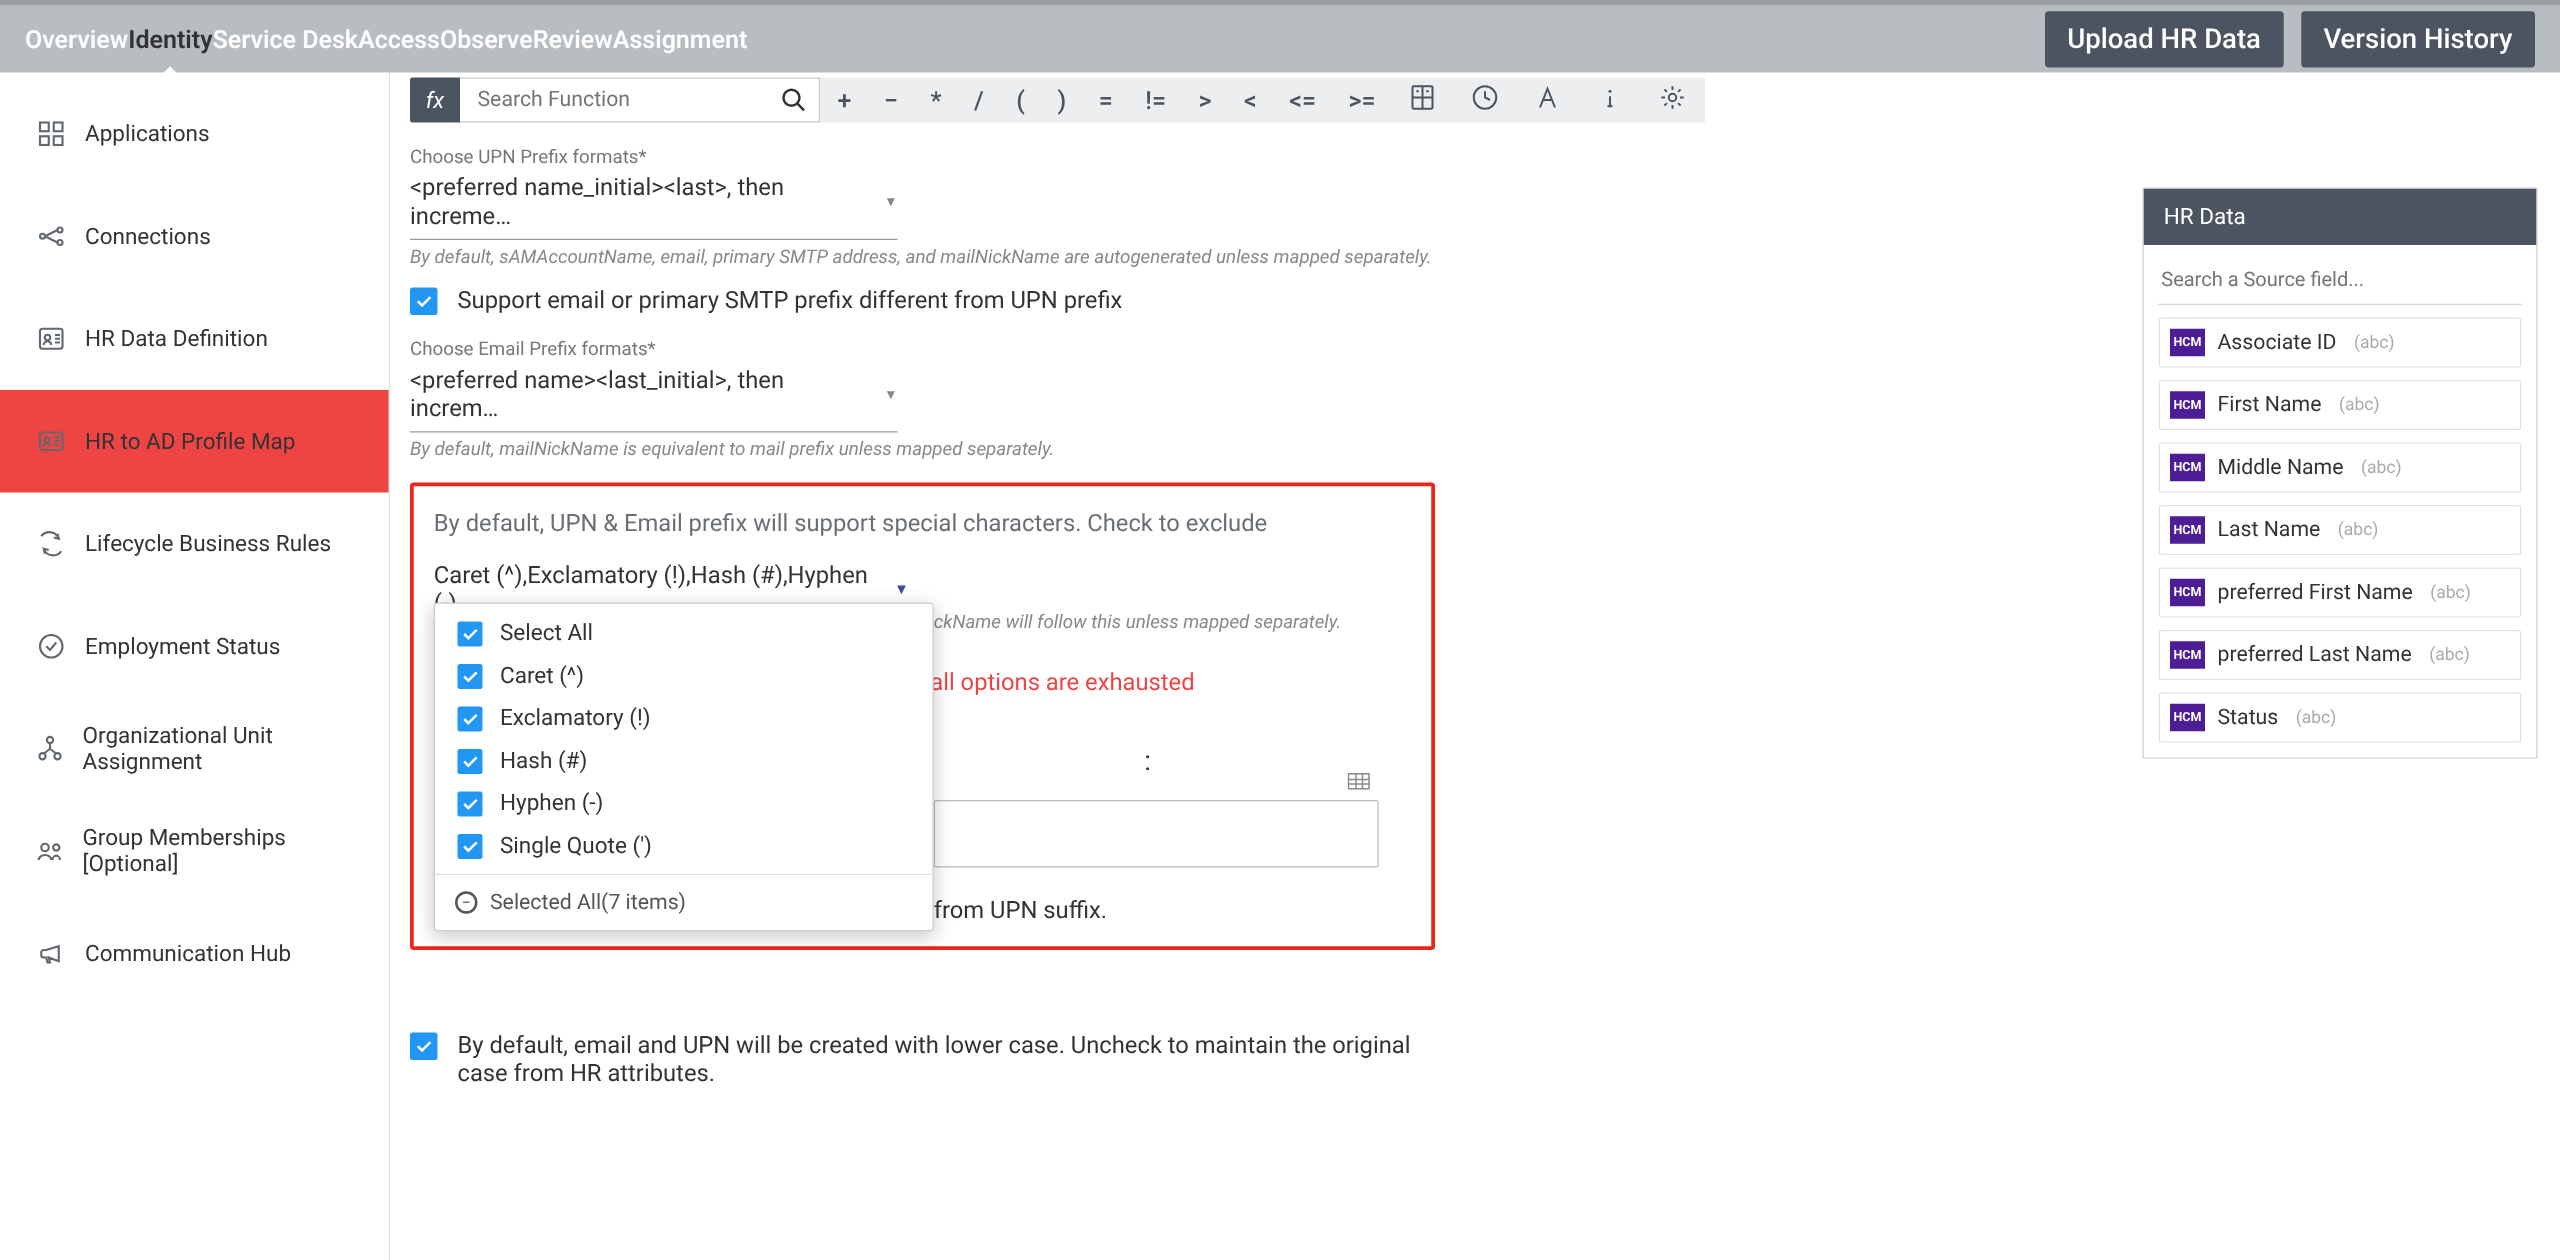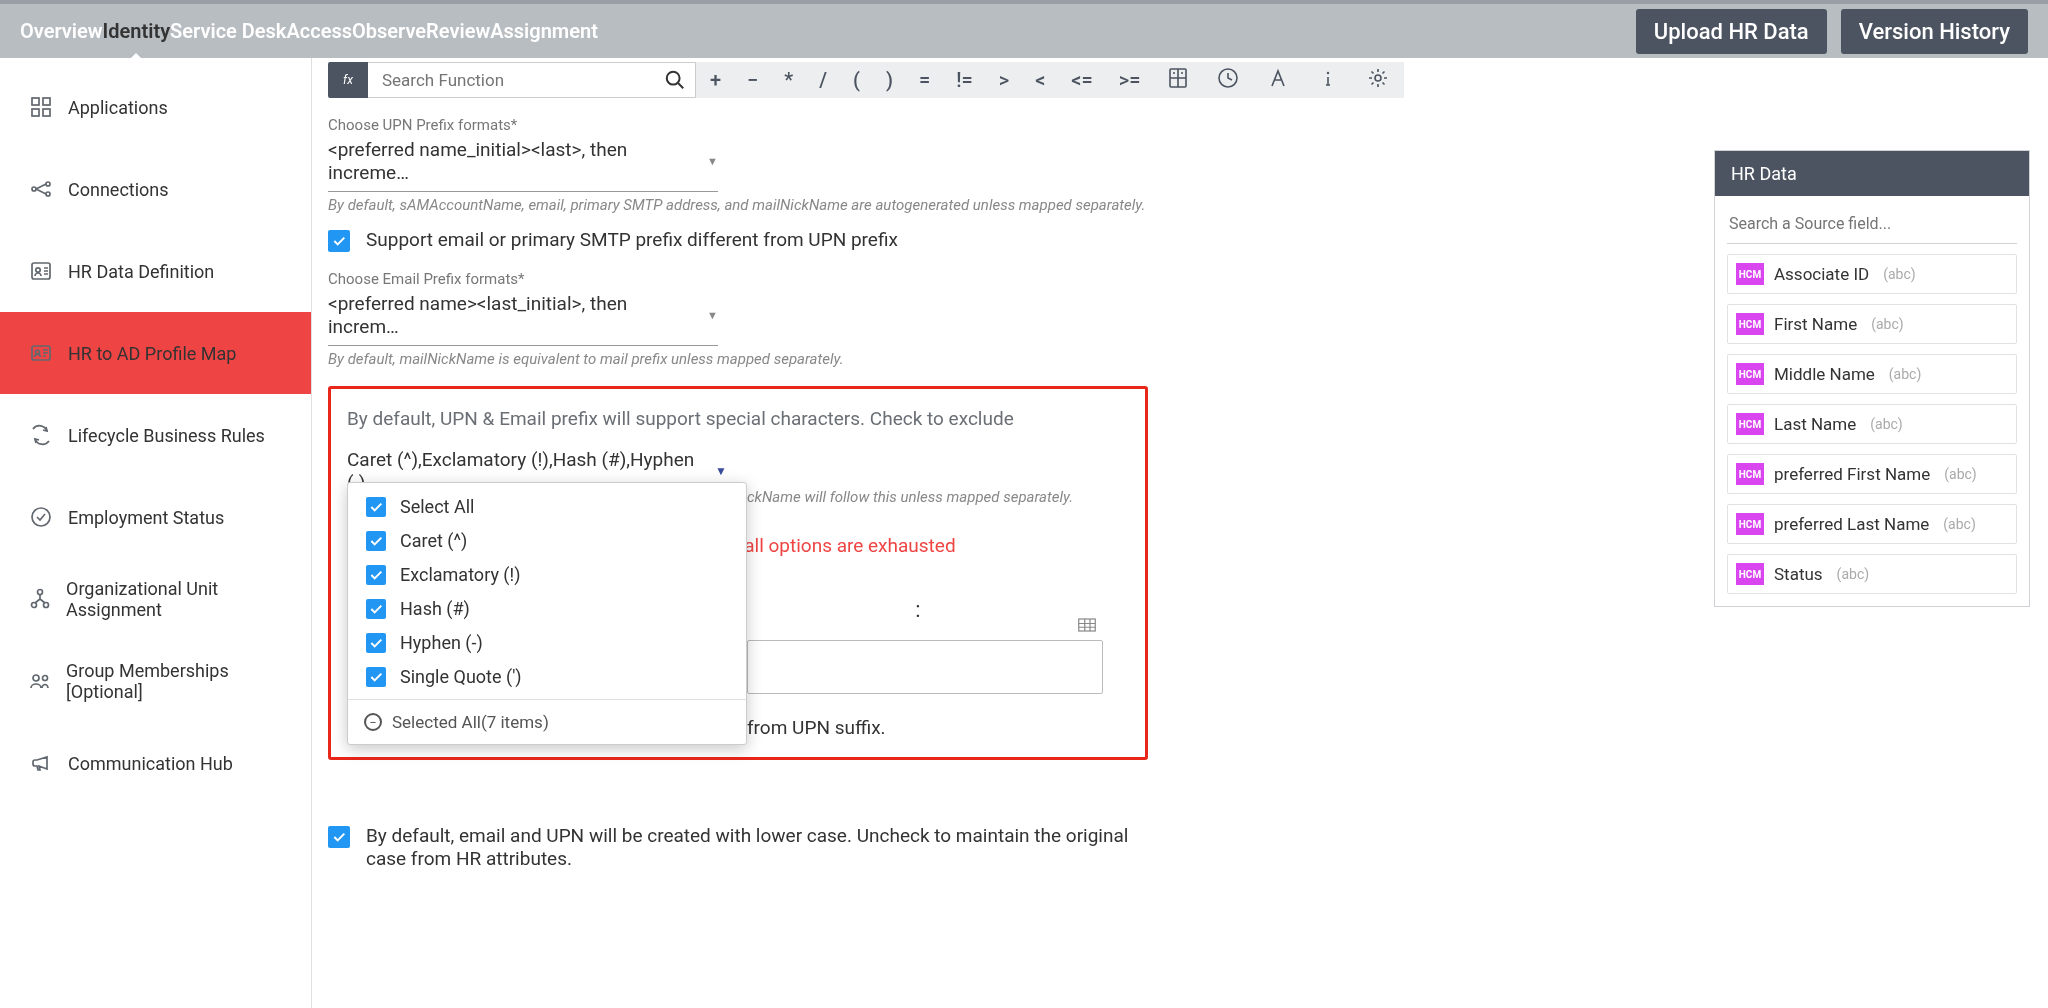--- a/index.html
+++ b/index.html
@@ -16,22 +16,22 @@
 
 .sidebar { width: 312px; border-right: 1px solid #e0e0e0; overflow-y: auto; padding-top: 8px; }
 .sidebar-item { display: flex; align-items: center; gap: 14px; padding: 0 28px; height: 82px; font-size: 18px; color: #333; cursor: pointer; }
 .sidebar-item.active { background: #ef4444; }
 .sidebar-icon { width: 26px; height: 26px; display: inline-flex; align-items: center; justify-content: center; color: #62686f; }
 .sidebar-icon svg { width: 24px; height: 24px; stroke: currentColor; fill: none; stroke-width: 1.7; }
 
 .main { flex: 1; overflow: auto; padding: 0; position: relative; }
 
 .func-bar { display: flex; align-items: center; height: 40px; margin-left: 16px; margin-top: 2px; }
-.fx { width: 40px; height: 36px; background: #4b5460; color: #fff; display: flex; align-items: center; justify-content: center; font-style: italic; font-size: 12px; border-radius: 2px 0 0 2px; }
-.fsearch { height: 36px; width: 328px; border: 1px solid #ccc; border-left: none; padding: 0 40px 0 14px; font-size: 17px; background: #fff; position: relative; }
+.fx { width: 40px; height: 36px; background: #4b5460; color: #fff; display: flex; align-items: center; justify-content: center; font-style: italic; font-size: 18px; border-radius: 2px 0 0 2px; }
+.fsearch { height: 36px; width: 288px; border: 1px solid #ccc; border-left: none; padding: 0 40px 0 14px; font-size: 17px; background: #fff; position: relative; }
 .fsearch-wrap { position: relative; }
 .fsearch-wrap .mag { position: absolute; right: 10px; top: 7px; color: #333; }
 .ops { display: flex; align-items: center; background: #eceeef; height: 36px; padding: 0 8px; gap: 14px; margin-left: 0; }
 .ops span, .ops .opicon { color: #4b5460; font-size: 20px; font-weight: 500; cursor: pointer; padding: 0 6px; }
 .opicon svg { width: 24px; height: 24px; stroke: #4b5460; fill: none; stroke-width: 1.6; }
 
 .content { padding: 6px 24px 40px 16px; max-width: 860px; }
 
 .label { font-size: 15px; color: #777; margin-top: 10px; }
 .dd { font-size: 19px; color: #333; padding: 4px 0 2px; border-bottom: 1px solid transparent; cursor: pointer; display: inline-flex; align-items: center; gap: 18px; max-width: 390px; }
@@ -69,21 +69,21 @@
 .inputbox .grid-ic { position: absolute; right: 6px; top: -24px; color: #888; }
 .inputbox .grid-ic svg { width: 18px; height: 14px; }
 
 .post-red { margin-left: 400px; font-size: 19px; color: #333; margin-top: 22px; }
 
 .right-panel { position: absolute; right: 18px; top: 92px; width: 316px; border: 1px solid #d0d2d5; background: #fff; }
 .right-panel .hdr { background: #4b5460; color: #fff; padding: 12px 16px; font-size: 18px; }
 .right-panel .body { padding: 12px; }
 .right-panel input.search { width: 100%; border: none; border-bottom: 1px solid #d0d2d5; padding: 6px 2px 10px; font-size: 16px; outline: none; }
 .src-item { display: flex; align-items: center; gap: 10px; border: 1px solid #e0e2e5; border-radius: 2px; padding: 8px 8px; margin-top: 10px; cursor: grab; }
-.src-item .badge { width: 28px; height: 22px; background: #d946ef; color: #fff; font-size: 10px; font-weight: 700; display: flex; align-items: center; justify-content: center; letter-spacing: 0; }
+.src-item .badge { width: 28px; height: 22px; background: #4c1d95; color: #fff; font-size: 10px; font-weight: 700; display: flex; align-items: center; justify-content: center; letter-spacing: 0; }
 .src-item .nm { font-size: 17px; color: #333; }
 .src-item .tp { font-size: 14px; color: #aaa; margin-left: 4px; }
 
 .below { padding: 10px 24px 30px 16px; max-width: 860px; }
 </style>
 </head>
 <body>
 
 <div class="topbar">
   <div class="nav">

